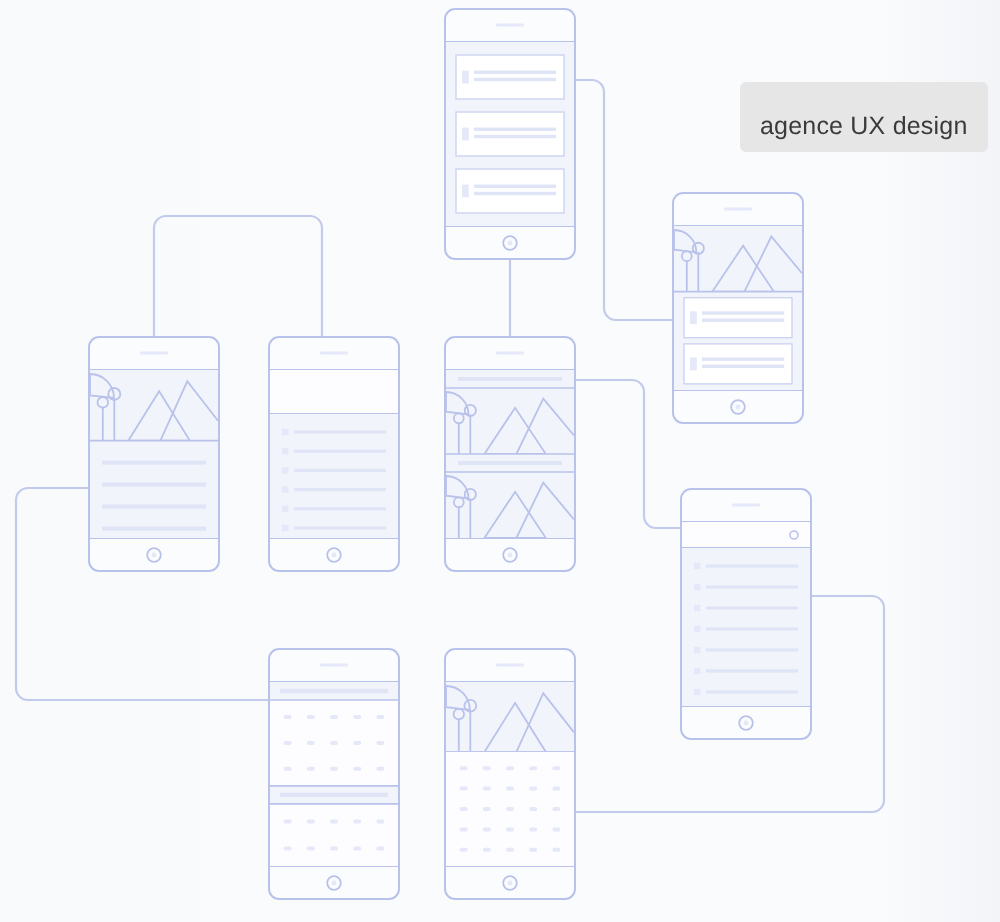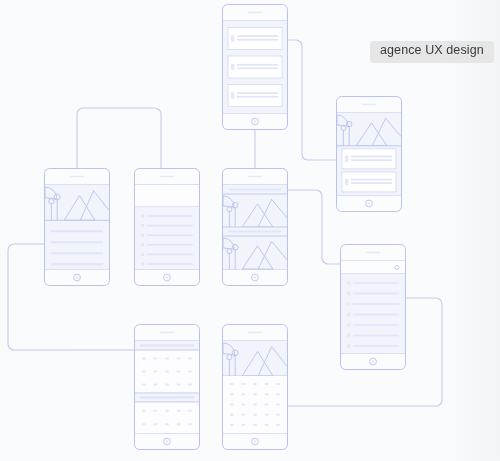--- a/index.html
+++ b/index.html
@@ -17,21 +17,21 @@
     width:500px;height:461px;
     background:linear-gradient(90deg,#f8fafc 0%,#fafbfd 40%,#fafbfd 88%,#f2f4f7 100%);
   }
   #wires{position:absolute;left:0;top:0;width:500px;height:461px;}
   .phone{position:absolute;}
   .tooltip{
     position:absolute;
     background:#e6e6e6;
     color:#3a3a3a;
     font-size:12.5px;
-    padding:2px 10px 6px 10px;
+    padding:15px 10px 6px 10px;
     border-radius:3px;
     white-space:nowrap;
     letter-spacing:.1px;
   }
 </style>
 </head>
 <body>
 
 <div id="canvas">
 

